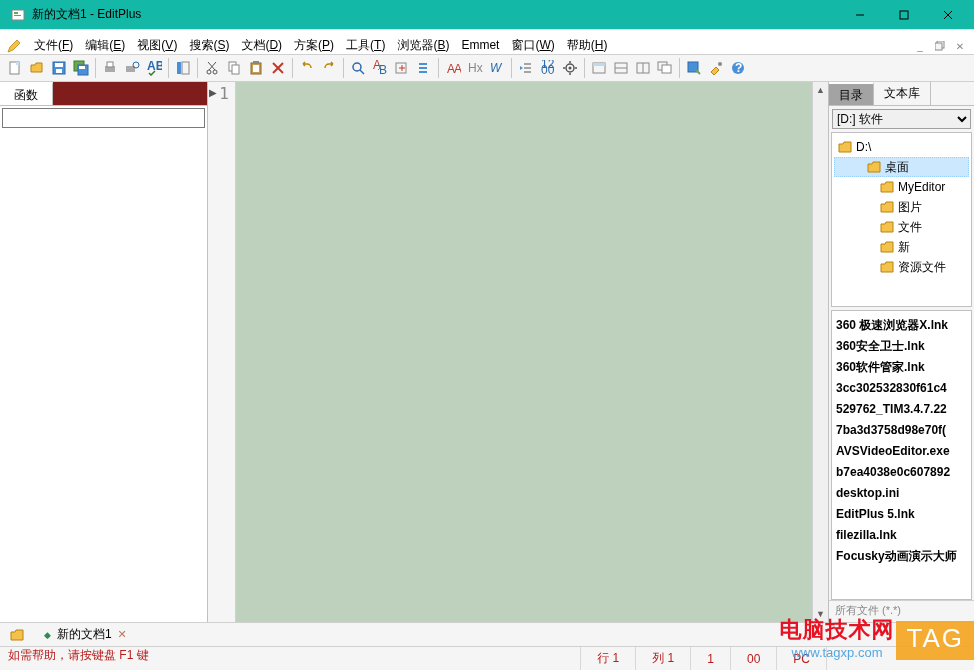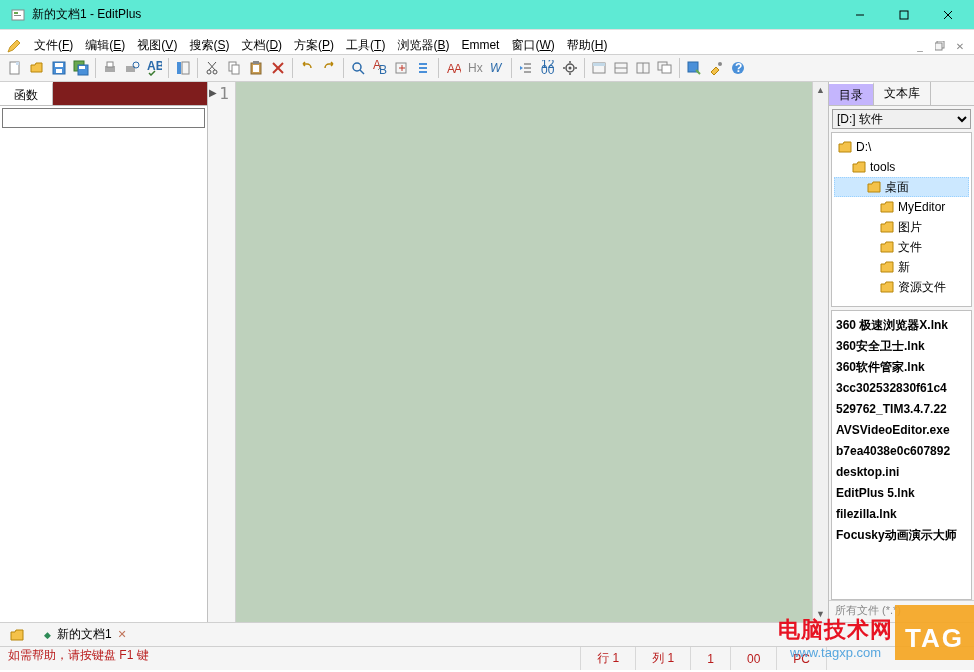--- a/index.html
+++ b/index.html
@@ -1,19 +1,19 @@
 <!DOCTYPE html>
 <html><head>
 <meta charset="utf-8">
 <style>
 * { margin: 0; padding: 0; box-sizing: border-box; font-family: "Microsoft YaHei", "SimSun", Arial, sans-serif; font-size: 12px; }
 body { width: 974px; height: 672px; background: #fff; overflow: hidden; position: relative; }
 
 
-.titlebar { height: 30px; display: flex; align-items: center; padding: 0 4px; background: #5eead4; border-bottom: 1px solid #e0e0e0; }
+.titlebar { height: 30px; display: flex; align-items: center; padding: 0 4px; background: #14b8a6; border-bottom: 1px solid #e0e0e0; }
 .titlebar .app-icon { width: 16px; height: 16px; margin: 0 6px; }
 .titlebar .title { flex: 1; color: #000; font-size: 12px; }
 .titlebar .win-btn { width: 44px; height: 28px; display: flex; align-items: center; justify-content: center; cursor: pointer; }
 
 
 .menubar { height: 24px; display: flex; align-items: flex-end; padding: 0 4px; background: #fff; }
 .menubar .paint-icon { width: 16px; height: 16px; margin: 0 6px 0 2px; }
 .menubar .menu-item { padding: 2px 6px; cursor: pointer; color: #000; }
 .menubar .menu-item u { text-decoration: underline; }
 .menubar .spacer { flex: 1; }
@@ -42,21 +42,21 @@
 .editor-gutter .ln { text-align: right; padding-right: 6px; font-size: 16px; color: #888; font-family: Consolas, monospace; }
 .editor-body { flex: 1; background: #bed1bc; }
 .editor-scroll { width: 16px; background: #f0f0f0; border-left: 1px solid #d0d0d0; position: relative; }
 .scroll-up, .scroll-down { height: 16px; background: #f0f0f0; display: flex; align-items: center; justify-content: center; color: #606060; font-size: 9px; cursor: pointer; }
 .scroll-down { position: absolute; bottom: 0; width: 100%; }
 
 
 .right-panel { width: 146px; background: #f5f5f5; border-left: 1px solid #c0c0c0; display: flex; flex-direction: column; }
 .right-tabs { height: 24px; background: #f5f5f5; display: flex; border-bottom: 1px solid #c0c0c0; }
 .right-tab { padding: 3px 10px; border-right: 1px solid #c0c0c0; cursor: pointer; font-size: 12px; }
-.right-tab.active { background: #c4b5fd; border-top: 2px solid #fff; }
+.right-tab.active { background: #a3a3a3; border-top: 2px solid #fff; }
 .right-select { margin: 3px; }
 .right-select select { width: 100%; height: 20px; border: 1px solid #a0a0a0; font-size: 12px; background: #f0f0f0; }
 .tree { background: #fff; border: 1px solid #c0c0c0; margin: 0 2px; padding: 4px 2px; height: 175px; overflow: hidden; }
 .tree-item { display: flex; align-items: center; height: 20px; cursor: pointer; }
 .tree-item.sel { background: #cce8ff; border: 1px dotted #99d1ff; }
 .tree-indent { display: inline-block; }
 .folder-icon { width: 14px; height: 12px; margin-right: 4px; display: inline-block; }
 .file-list { background: #fff; border: 1px solid #c0c0c0; margin: 3px 2px 0 2px; flex: 1; overflow: hidden; padding: 4px; font-weight: bold; }
 .file-item { height: 21px; line-height: 21px; color: #000; cursor: pointer; white-space: nowrap; overflow: hidden; }
 .right-status { height: 22px; padding: 2px 6px; color: #888; font-size: 11px; border-top: 1px solid #d0d0d0; background: #f5f5f5; }
@@ -71,21 +71,21 @@
 
 .statusbar { height: 24px; background: #f5f5f5; border-top: 1px solid #d0d0d0; display: flex; align-items: flex-start; padding: 0 8px; font-size: 12px; color: #b91c1c; }
 .statusbar .sb-left { flex: 1; }
 .statusbar .sb-cell { padding: 0 16px; border-left: 1px solid #d8d8d8; height: 100%; display: flex; align-items: center; }
 
 
 .watermark { position: absolute; right: 0; bottom: 12px; display: flex; align-items: flex-end; pointer-events: none; }
 .wm-text { display: flex; flex-direction: column; align-items: center; margin-right: 2px; opacity: 0.92; }
 .wm-cn { color: #e60012; font-weight: bold; font-size: 22px; letter-spacing: 1px; }
 .wm-url { color: #4aa0dd; font-size: 13px; }
-.wm-tag { background: #f5a623; color: #fff; font-weight: bold; font-size: 26px; padding: 18px 10px 6px 10px; letter-spacing: 2px; opacity: 0.92; }
+.wm-tag { background: #f5a623; color: #fff; font-weight: normal; font-size: 26px; padding: 2px 10px 6px 10px; letter-spacing: 2px; opacity: 0.92; }
 </style>
 </head>
 <body>
 
 <div class="titlebar">
   <span class="app-icon">
     <svg width="16" height="16">
         <rect x="2" y="3" width="12" height="10" fill="#fff" stroke="#888"></rect>
         <rect x="4" y="5" width="4" height="2" fill="#6aa84f"></rect>
         <rect x="4" y="8" width="7" height="1" fill="#888"></rect>
@@ -369,27 +369,20 @@
       </select>
     </div>
     <div class="tree" id="tree">
         <div class="tree-item">
           <span class="tree-indent" style="width:4px"></span>
           <span class="folder-icon"><svg width="14" height="12">
               <path d="M1 3h4l1-2h7v10H1z" fill="#f4c24a" stroke="#b8860b"></path>
             </svg></span>
           <span>D:\</span>
         </div>
-        <div class="tree-item">
-          <span class="tree-indent" style="width:18px"></span>
-          <span class="folder-icon"><svg width="14" height="12">
-              <path d="M1 3h4l1-2h7v10H1z" fill="#f4c24a" stroke="#b8860b"></path>
-            </svg></span>
-          <span>tools</span>
-        </div>
         <div class="tree-item sel">
           <span class="tree-indent" style="width:32px"></span>
           <span class="folder-icon"><svg width="14" height="12">
               <path d="M1 3h4l1-2h7v10H1z" fill="#f4c24a" stroke="#b8860b"></path>
             </svg></span>
           <span>桌面</span>
         </div>
         <div class="tree-item">
           <span class="tree-indent" style="width:46px"></span>
           <span class="folder-icon"><svg width="14" height="12">
@@ -425,20 +418,21 @@
             </svg></span>
           <span>资源文件</span>
         </div>
       </div>
     <div class="file-list" id="filelist">
         <div class="file-item">360 极速浏览器X.lnk</div>
         <div class="file-item">360安全卫士.lnk</div>
         <div class="file-item">360软件管家.lnk</div>
         <div class="file-item">3cc302532830f61c4</div>
         <div class="file-item">529762_TIM3.4.7.22</div>
+        <div class="file-item">7ba3d3758d98e70f(</div>
         <div class="file-item">AVSVideoEditor.exe</div>
         <div class="file-item">b7ea4038e0c607892</div>
         <div class="file-item">desktop.ini</div>
         <div class="file-item">EditPlus 5.lnk</div>
         <div class="file-item">filezilla.lnk</div>
         <div class="file-item">Focusky动画演示大师</div>
       </div>
     <div class="right-status">所有文件 (*.*)</div>
   </div>
 </div>

